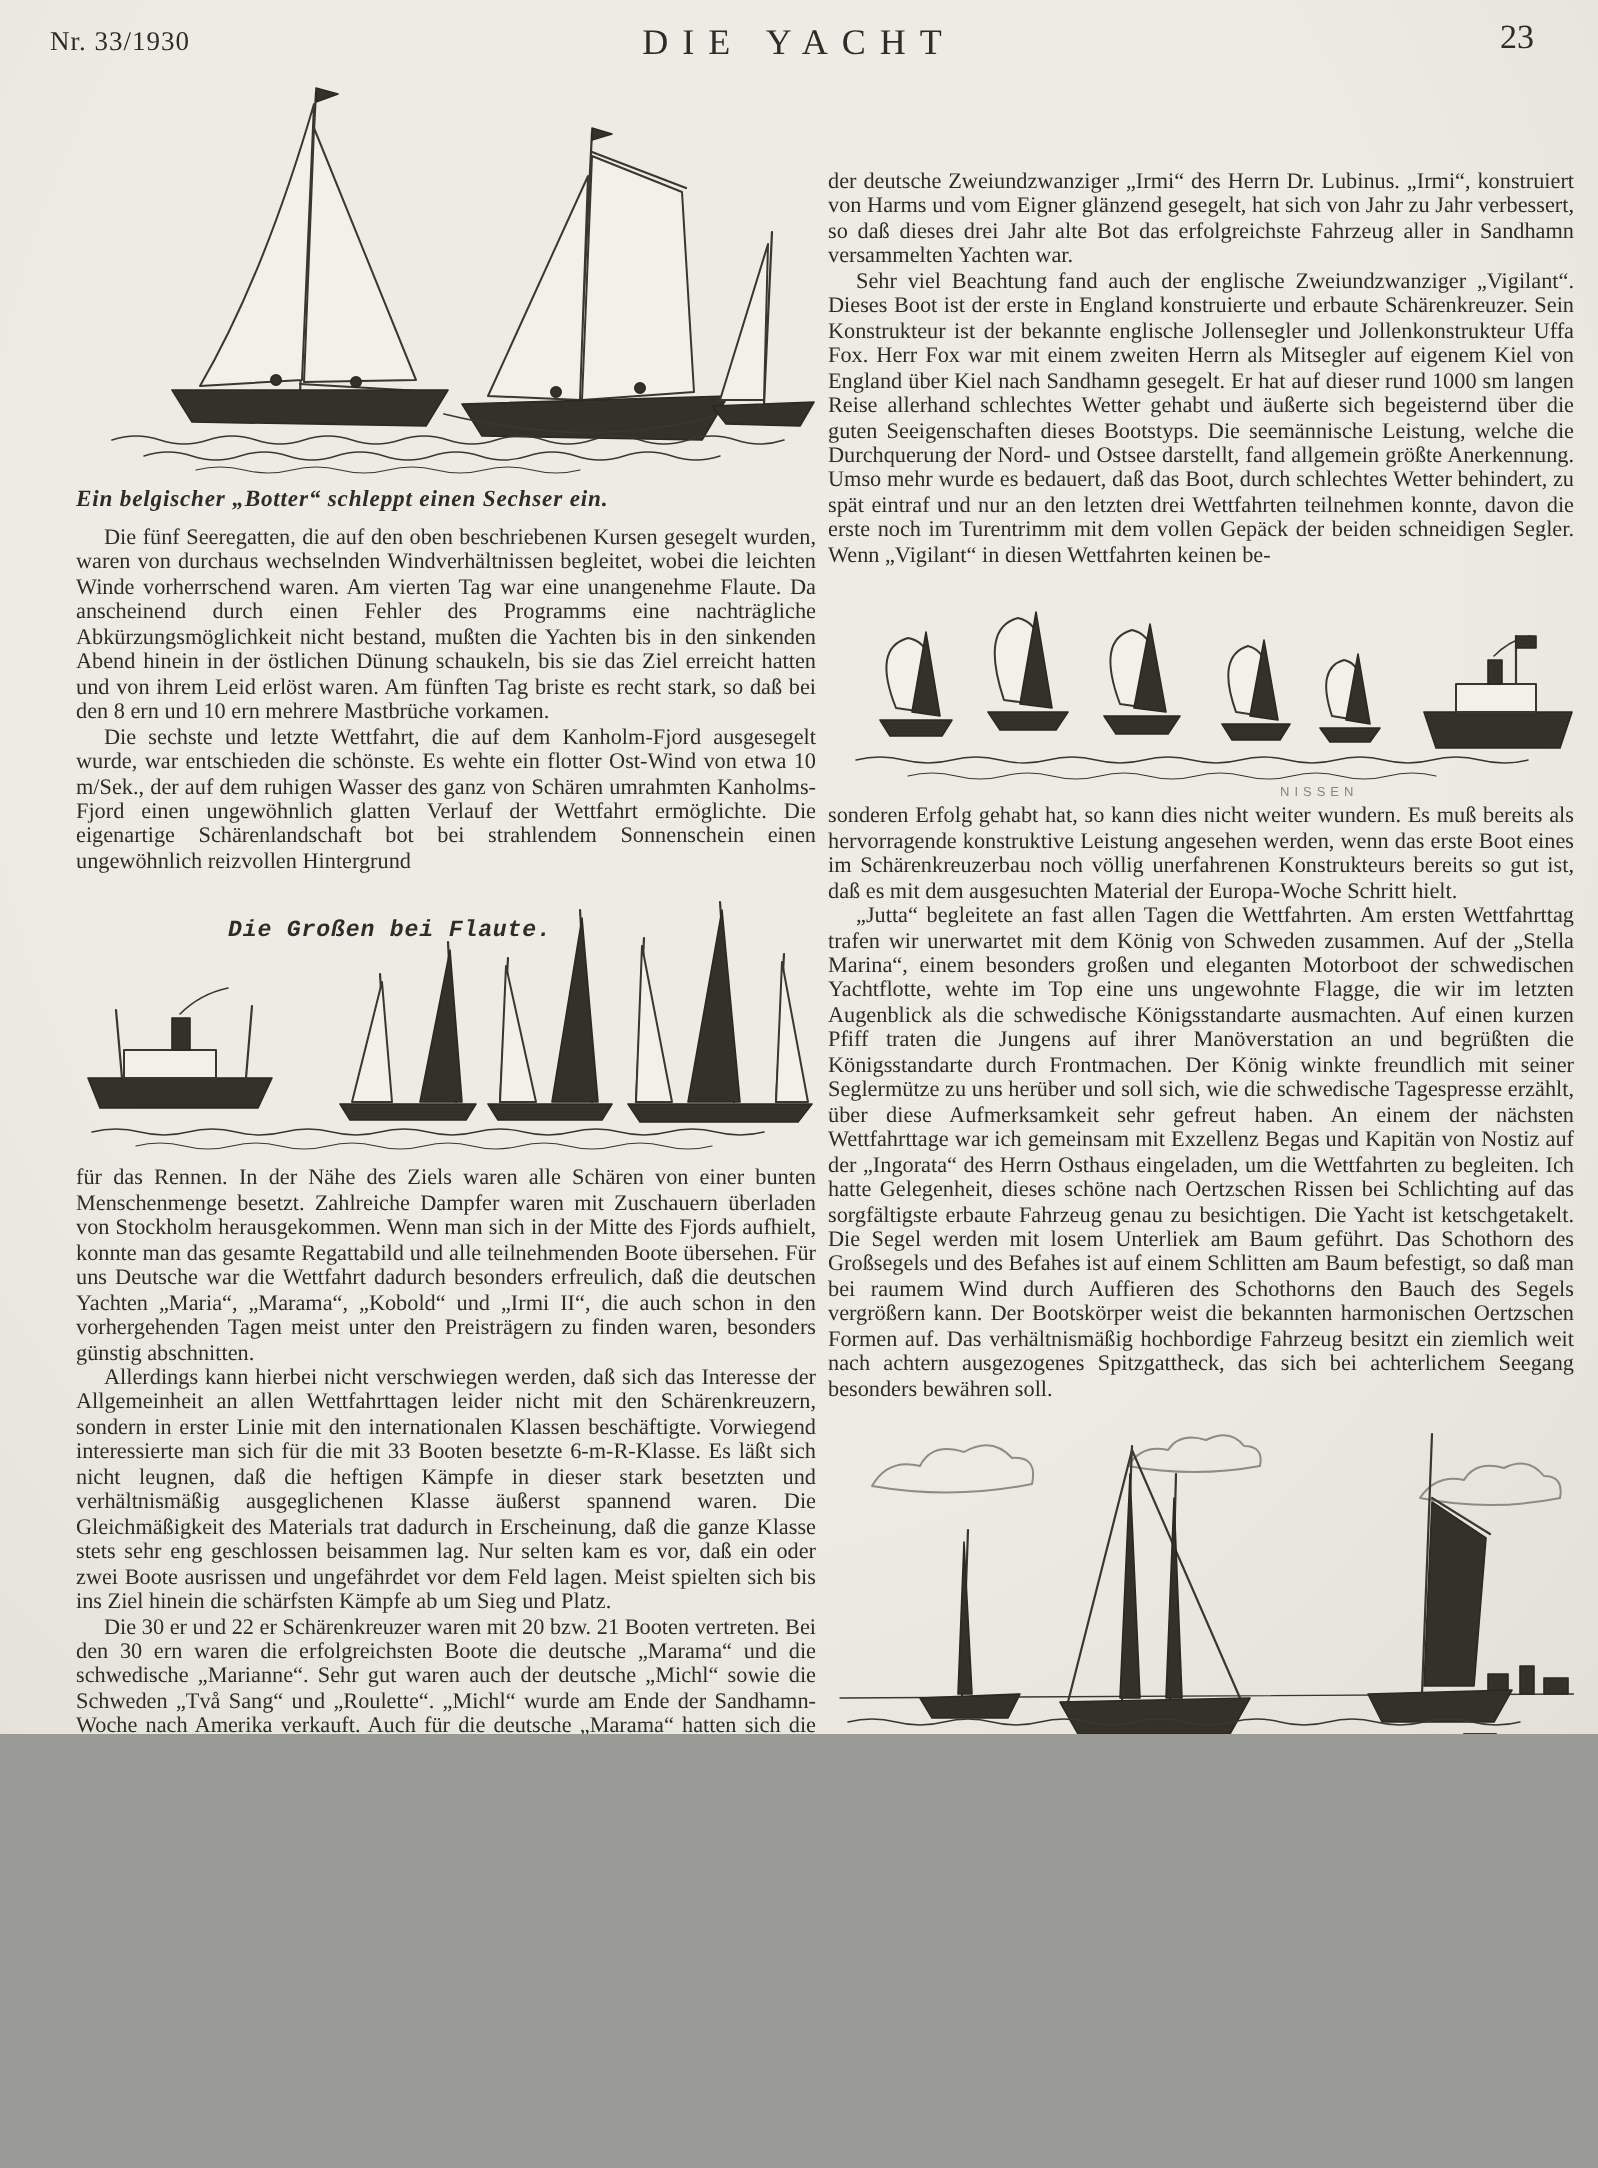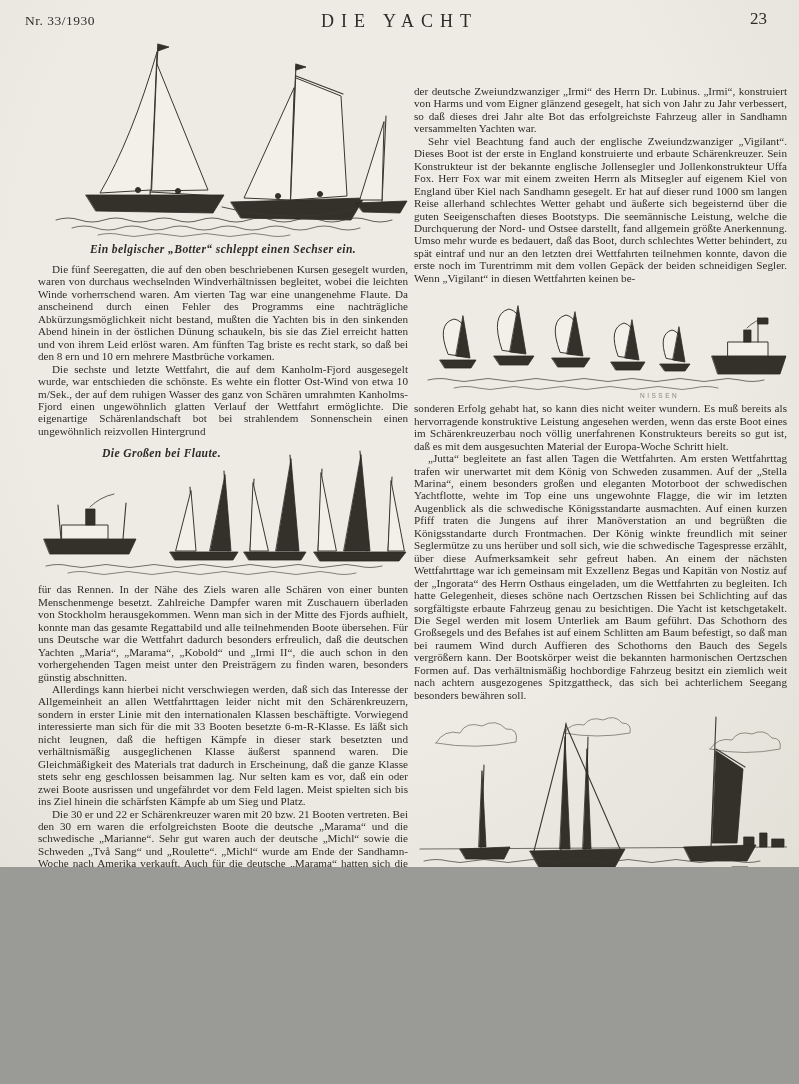--- a/index.html
+++ b/index.html
@@ -9,24 +9,24 @@
     font-family:"Liberation Serif", serif;color:#2e2c27;
   }
   .hdr-issue{position:absolute;left:25px;top:13px;font-size:13.5px;letter-spacing:.5px;}
   .hdr-title{position:absolute;left:0;right:0;top:11px;text-align:center;font-size:18px;letter-spacing:7px;}
   .hdr-page{position:absolute;right:32px;top:9px;font-size:17px;}
   .col{position:absolute;}
   #col-left{left:38px;top:30px;width:370px;}
   #col-right{left:414px;top:38px;width:373px;margin-top:47px;}
   p.body{font-size:11.15px;line-height:12.45px;text-align:justify;margin:0;}
   p.indent{text-indent:14px;}
-  p.cap{font-style:italic;font-weight:bold;font-size:11.6px;letter-spacing:.4px;text-align:center;margin:5px 0 7px 0;}
+  p.cap{font-style:italic;font-weight:bold;font-size:11.6px;letter-spacing:.4px;text-align:left;margin:5px 0 7px 0;}
   .fig{position:relative;}
   .fig svg{display:block;}
-  #fig2cap{position:absolute;top:4px;left:64px;margin:0;text-align:left;}
+  #fig2cap{position:absolute;top:4px;left:64px;margin:12px;text-align:left;font-family:Liberation Mono, monospace;}
   .watermark{
     position:absolute;right:8px;top:1054px;
     font-family:"Liberation Sans", sans-serif;font-weight:bold;font-size:15.5px;
     color:#f3f0e9;letter-spacing:.3px;
     text-shadow:-1px -1px 0 #857567, 1px -1px 0 #857567, -1px 1px 0 #857567, 1px 1px 0 #857567, 2px 2px 2px #b9ac9d;
   }
   .sk{stroke:#3a372f;stroke-width:1.1;fill:none;stroke-linecap:round;stroke-linejoin:round;}
   .sk-dark{fill:#34312a;stroke:#2b2923;stroke-width:.8;}
   .sk-sail{fill:#f2f0e9;stroke:#3a372f;stroke-width:1;}
   .sk-lt{stroke:#8f8b80;stroke-width:1;fill:none;}

